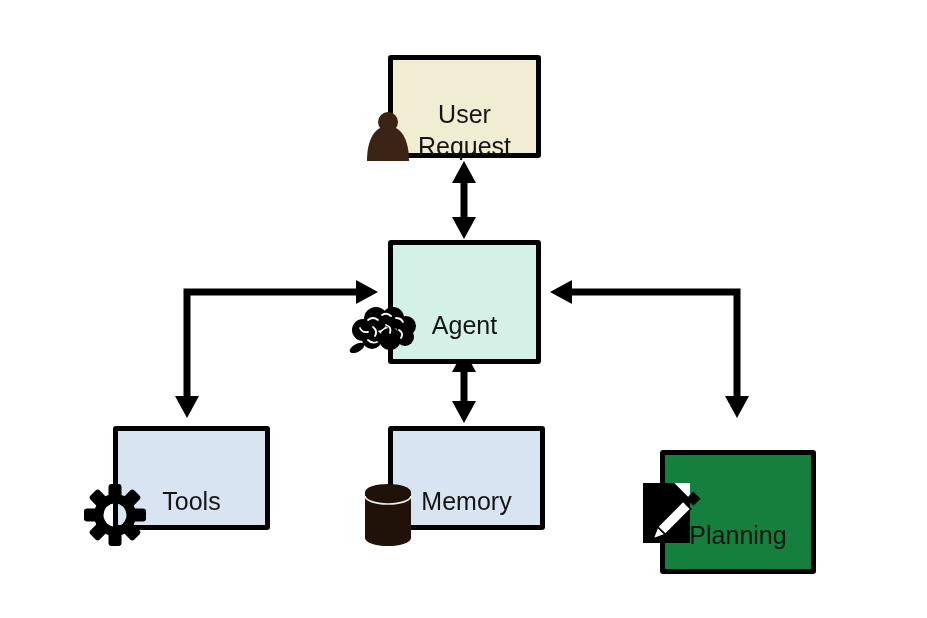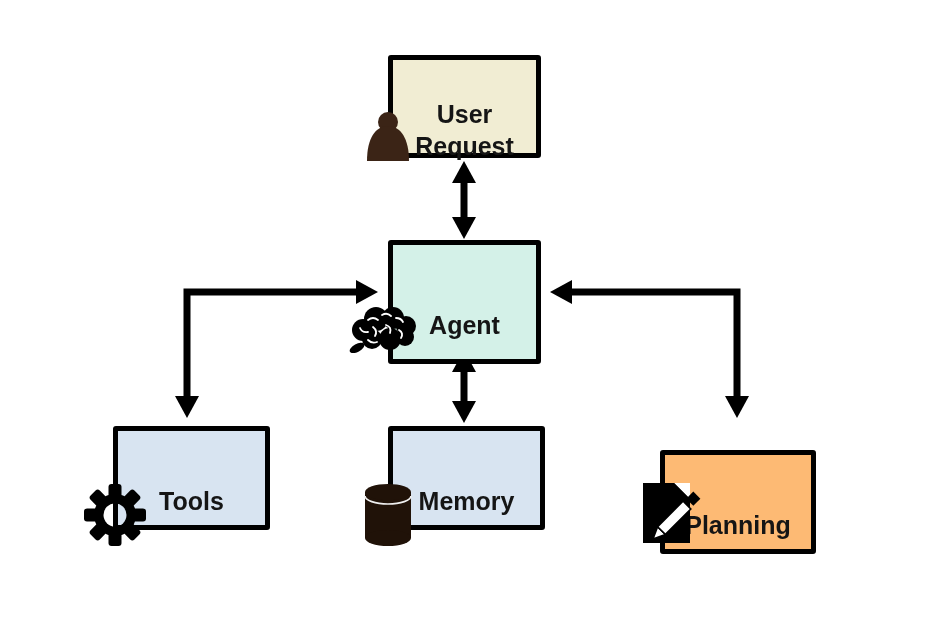--- a/index.html
+++ b/index.html
@@ -15,32 +15,32 @@
     position: absolute;
     border: 5px solid #000000;
     border-radius: 3px;
     display: flex;
     align-items: center;
     justify-content: center;
     text-align: center;
     z-index: 2;
   }
   .node-label {
-    font-weight: bold;
+    font-weight: normal;
     font-size: 25px;
     line-height: 1.25;
     color: #151515;
     padding: 0 10px;
     margin-top: 48px;
   }
   .node-user-request { left: 388px; top: 55px;  width: 153px; height: 103px; background: #f1edd3; }
   .node-agent        { left: 388px; top: 240px; width: 153px; height: 124px; background: #d4f1e8; }
   .node-tools        { left: 113px; top: 426px; width: 157px; height: 104px; background: #d8e4f1; }
   .node-memory       { left: 388px; top: 426px; width: 157px; height: 104px; background: #d8e4f1; }
-  .node-planning     { left: 660px; top: 450px; width: 156px; height: 104px; background: #fdba74; }
+  .node-planning     { left: 660px; top: 450px; width: 156px; height: 124px; background: #15803d; }
   .icon { position: absolute; z-index: 3; line-height: 0; }
   .icon-person   { left: 362px; top: 111px; }
   .icon-brain    { left: 348px; top: 305px; }
   .icon-gear     { left: 83px;  top: 483px; }
   .icon-database { left: 361px; top: 483px; }
   .icon-docpen   { left: 641px; top: 477px; }
   .arrows-layer {
     position: absolute;
     left: 0; top: 0;
     z-index: 1;

